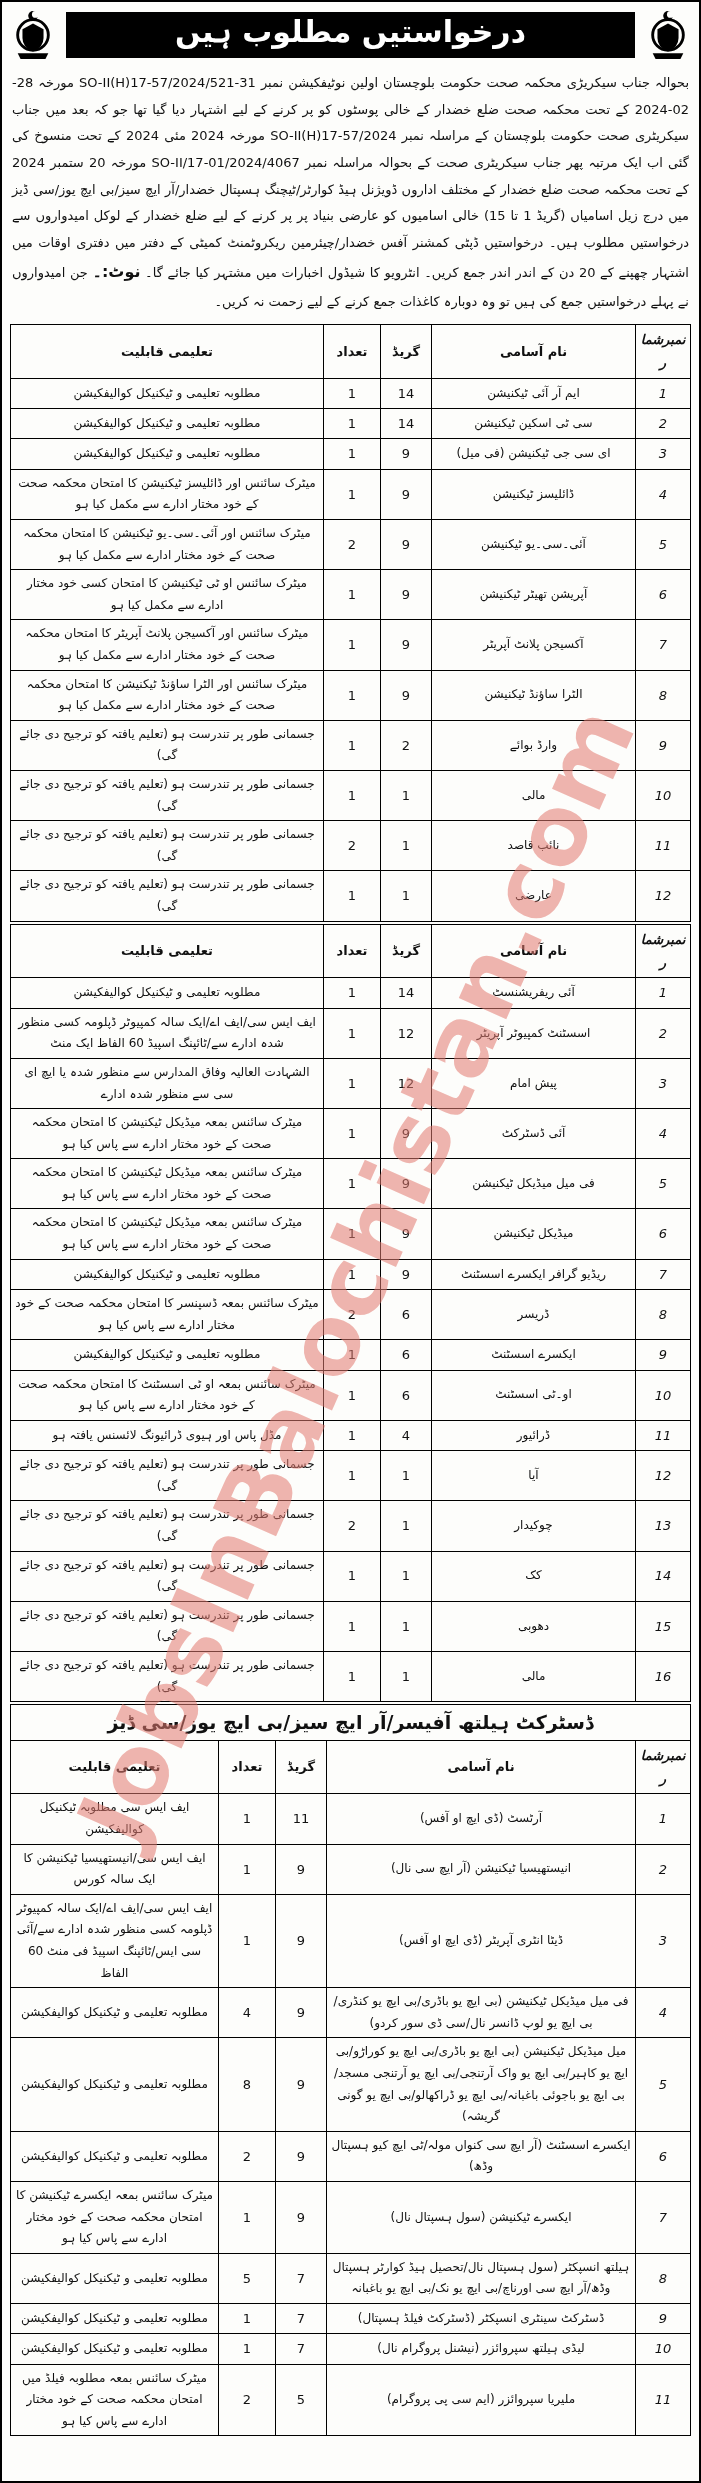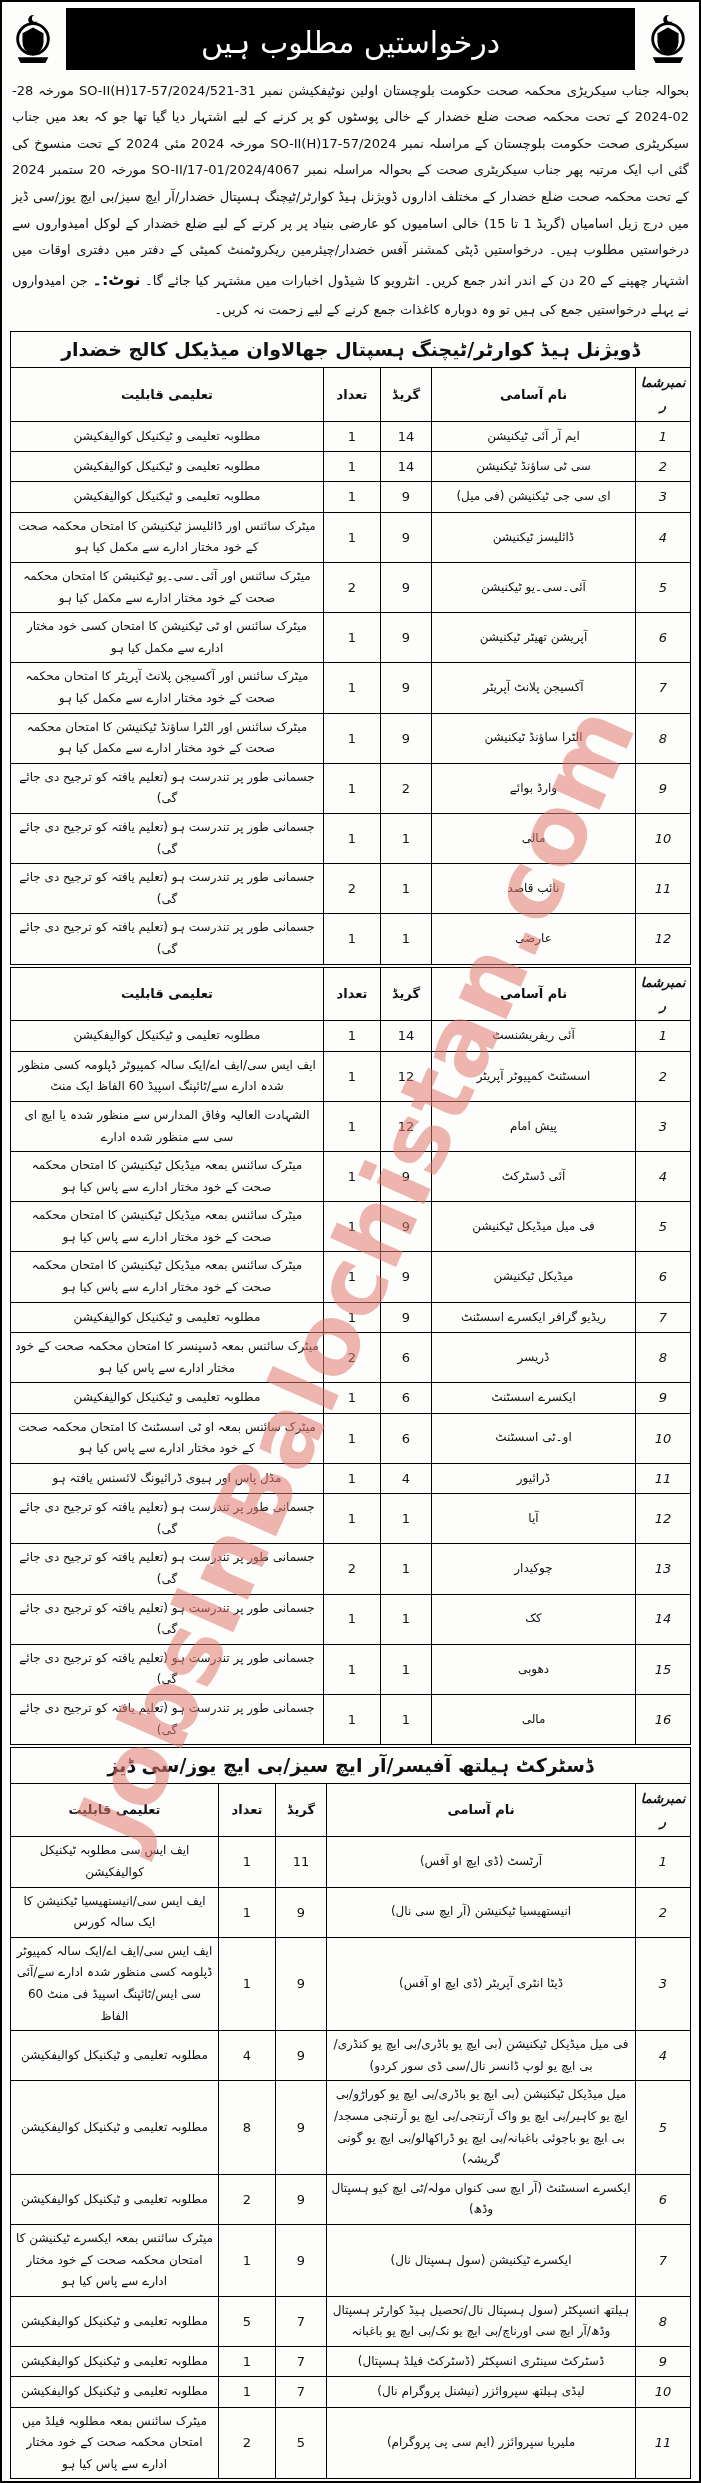--- a/index.html
+++ b/index.html
@@ -19,24 +19,24 @@
   .masthead{
     display:flex;align-items:center;justify-content:space-between;
     padding:6px 8px 2px 8px;
   }
   .crest{flex:0 0 auto;width:46px;height:54px;}
   .title-band{
     flex:1 1 auto;
     margin:0 10px;
     background:#000;color:#fff;
     text-align:center;
-    font-weight:normal;
+    font-weight:bold;
     font-size:30px;
     line-height:1.35;
-    padding:15px 0 6px 0;
+    padding:0 0 6px 0;
     letter-spacing:1px;
   }
   
   .intro{
     padding:6px 10px 8px 10px;
     font-size:13px;
     line-height:2.05;
     text-align:justify;
   }
   .intro b.note{font-size:16px;}
@@ -124,42 +124,41 @@
   </div>
 
   <div class="intro">
     <span>بحوالہ جناب سیکریڑی محکمہ صحت حکومت بلوچستان اولین نوٹیفکیشن نمبر 31-521/SO-II(H)17-57/2024 مورخہ 28-02-2024 کے تحت محکمہ صحت ضلع خضدار کے خالی پوسٹوں کو پر کرنے کے لیے اشتہار دیا گیا تھا جو کہ بعد میں جناب سیکریٹری صحت حکومت بلوچستان کے مراسلہ نمبر SO-II(H)17-57/2024 مورخہ 2024 مئی 2024 کے تحت منسوخ کی گئی اب ایک مرتبہ پھر جناب سیکریٹری صحت کے بحوالہ مراسلہ نمبر SO-II/17-01/2024/4067 مورخہ 20 ستمبر 2024 کے تحت محکمہ صحت ضلع خضدار کے مختلف اداروں ڈویژنل ہیڈ کوارٹر/ٹیچنگ ہسپتال خضدار/آر ایچ سیز/بی ایچ یوز/سی ڈیز میں درج زیل اسامیاں (گریڈ 1 تا 15) خالی اسامیوں کو عارضی بنیاد پر پر کرنے کے لیے ضلع خضدار کے لوکل امیدواروں سے درخواستیں مطلوب ہیں۔ درخواستیں ڈپٹی کمشنر آفس خضدار/چیئرمین ریکروٹمنٹ کمیٹی کے دفتر میں دفتری اوقات میں اشتہار چھپنے کے 20 دن کے اندر اندر جمع کریں۔ انٹرویو کا شیڈول اخبارات میں مشتہر کیا جائے گا۔</span>
     <b class="note">نوٹ:۔</b>
     <span>جن امیدواروں نے پہلے درخواستیں جمع کی ہیں تو وہ دوبارہ کاغذات جمع کرنے کے لیے زحمت نہ کریں۔</span>
   </div>
 
   <div id="job-tables">
   <section class="job-table t0">
-    <div class="table-title">ڈویژنل ہیڈ کوارٹر/ٹیچنگ ہسپتال جھالاوان میڈیکل کالج خضدار</div>
     <table class="jobs">
       <thead>
         <tr>
           <th class="c-serial">نمبرشمار</th>
           <th class="c-post">نام آسامی</th>
           <th class="c-grade">گریڈ</th>
           <th class="c-count">تعداد</th>
           <th class="c-qual">تعلیمی قابلیت</th>
         </tr>
       </thead>
       <tbody>
             <tr>
               <td class="c-serial">1</td>
               <td class="c-post">ایم آر آئی ٹیکنیشن</td>
               <td class="c-grade">14</td>
               <td class="c-count">1</td>
               <td class="c-qual">مطلوبہ تعلیمی و ٹیکنیکل کوالیفکیشن</td>
             </tr>
             <tr>
               <td class="c-serial">2</td>
-              <td class="c-post">سی ٹی ساؤنڈ ٹیکنیشن</td>
+              <td class="c-post">سی ٹی اسکین ٹیکنیشن</td>
               <td class="c-grade">14</td>
               <td class="c-count">1</td>
               <td class="c-qual">مطلوبہ تعلیمی و ٹیکنیکل کوالیفکیشن</td>
             </tr>
             <tr>
               <td class="c-serial">3</td>
               <td class="c-post">ای سی جی ٹیکنیشن (فی میل)</td>
               <td class="c-grade">9</td>
               <td class="c-count">1</td>
               <td class="c-qual">مطلوبہ تعلیمی و ٹیکنیکل کوالیفکیشن</td>

